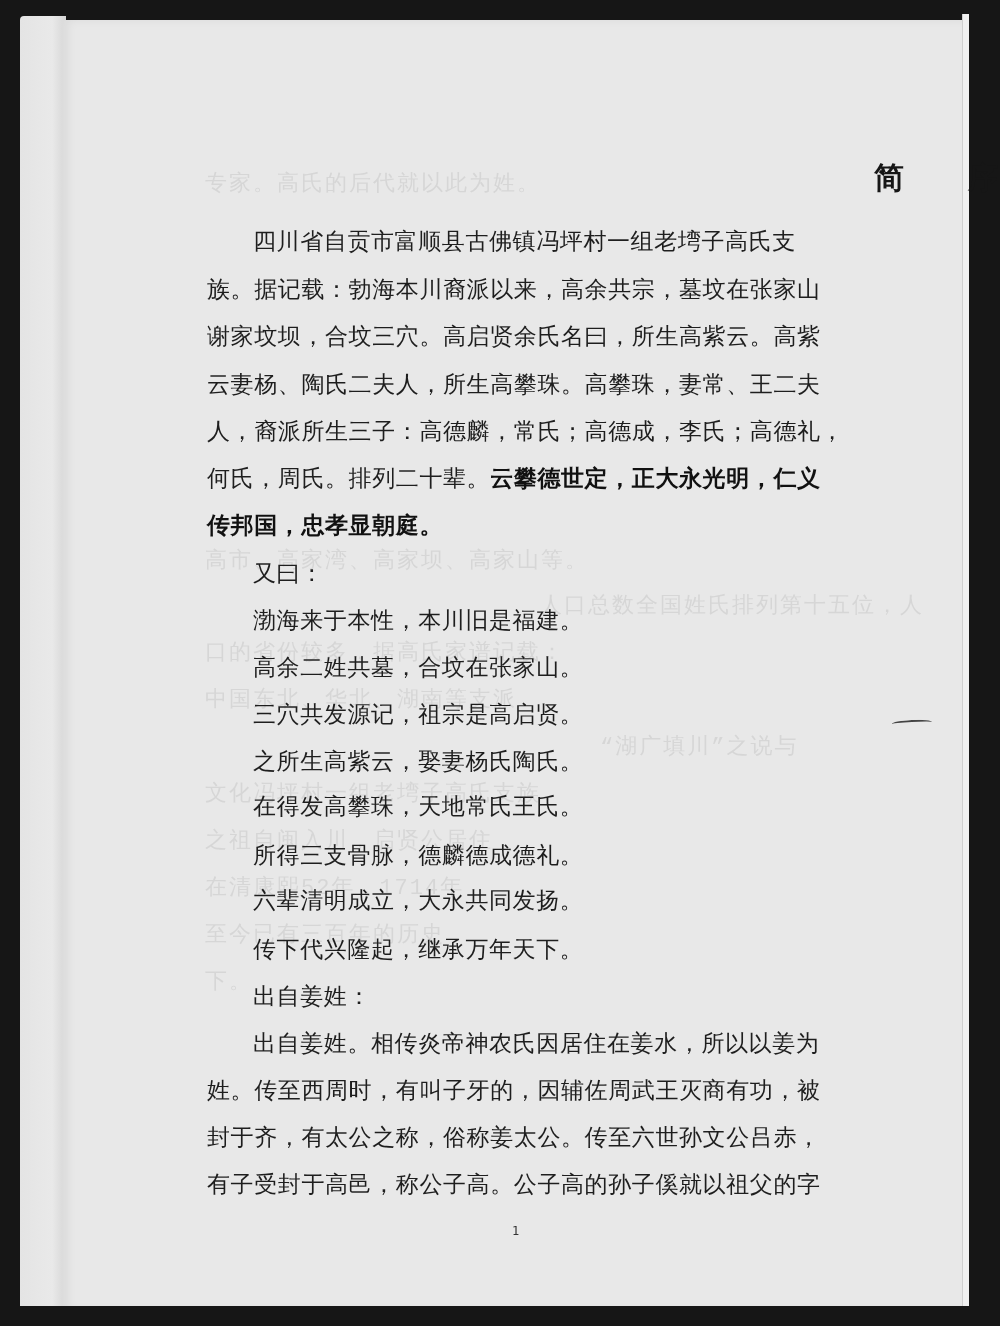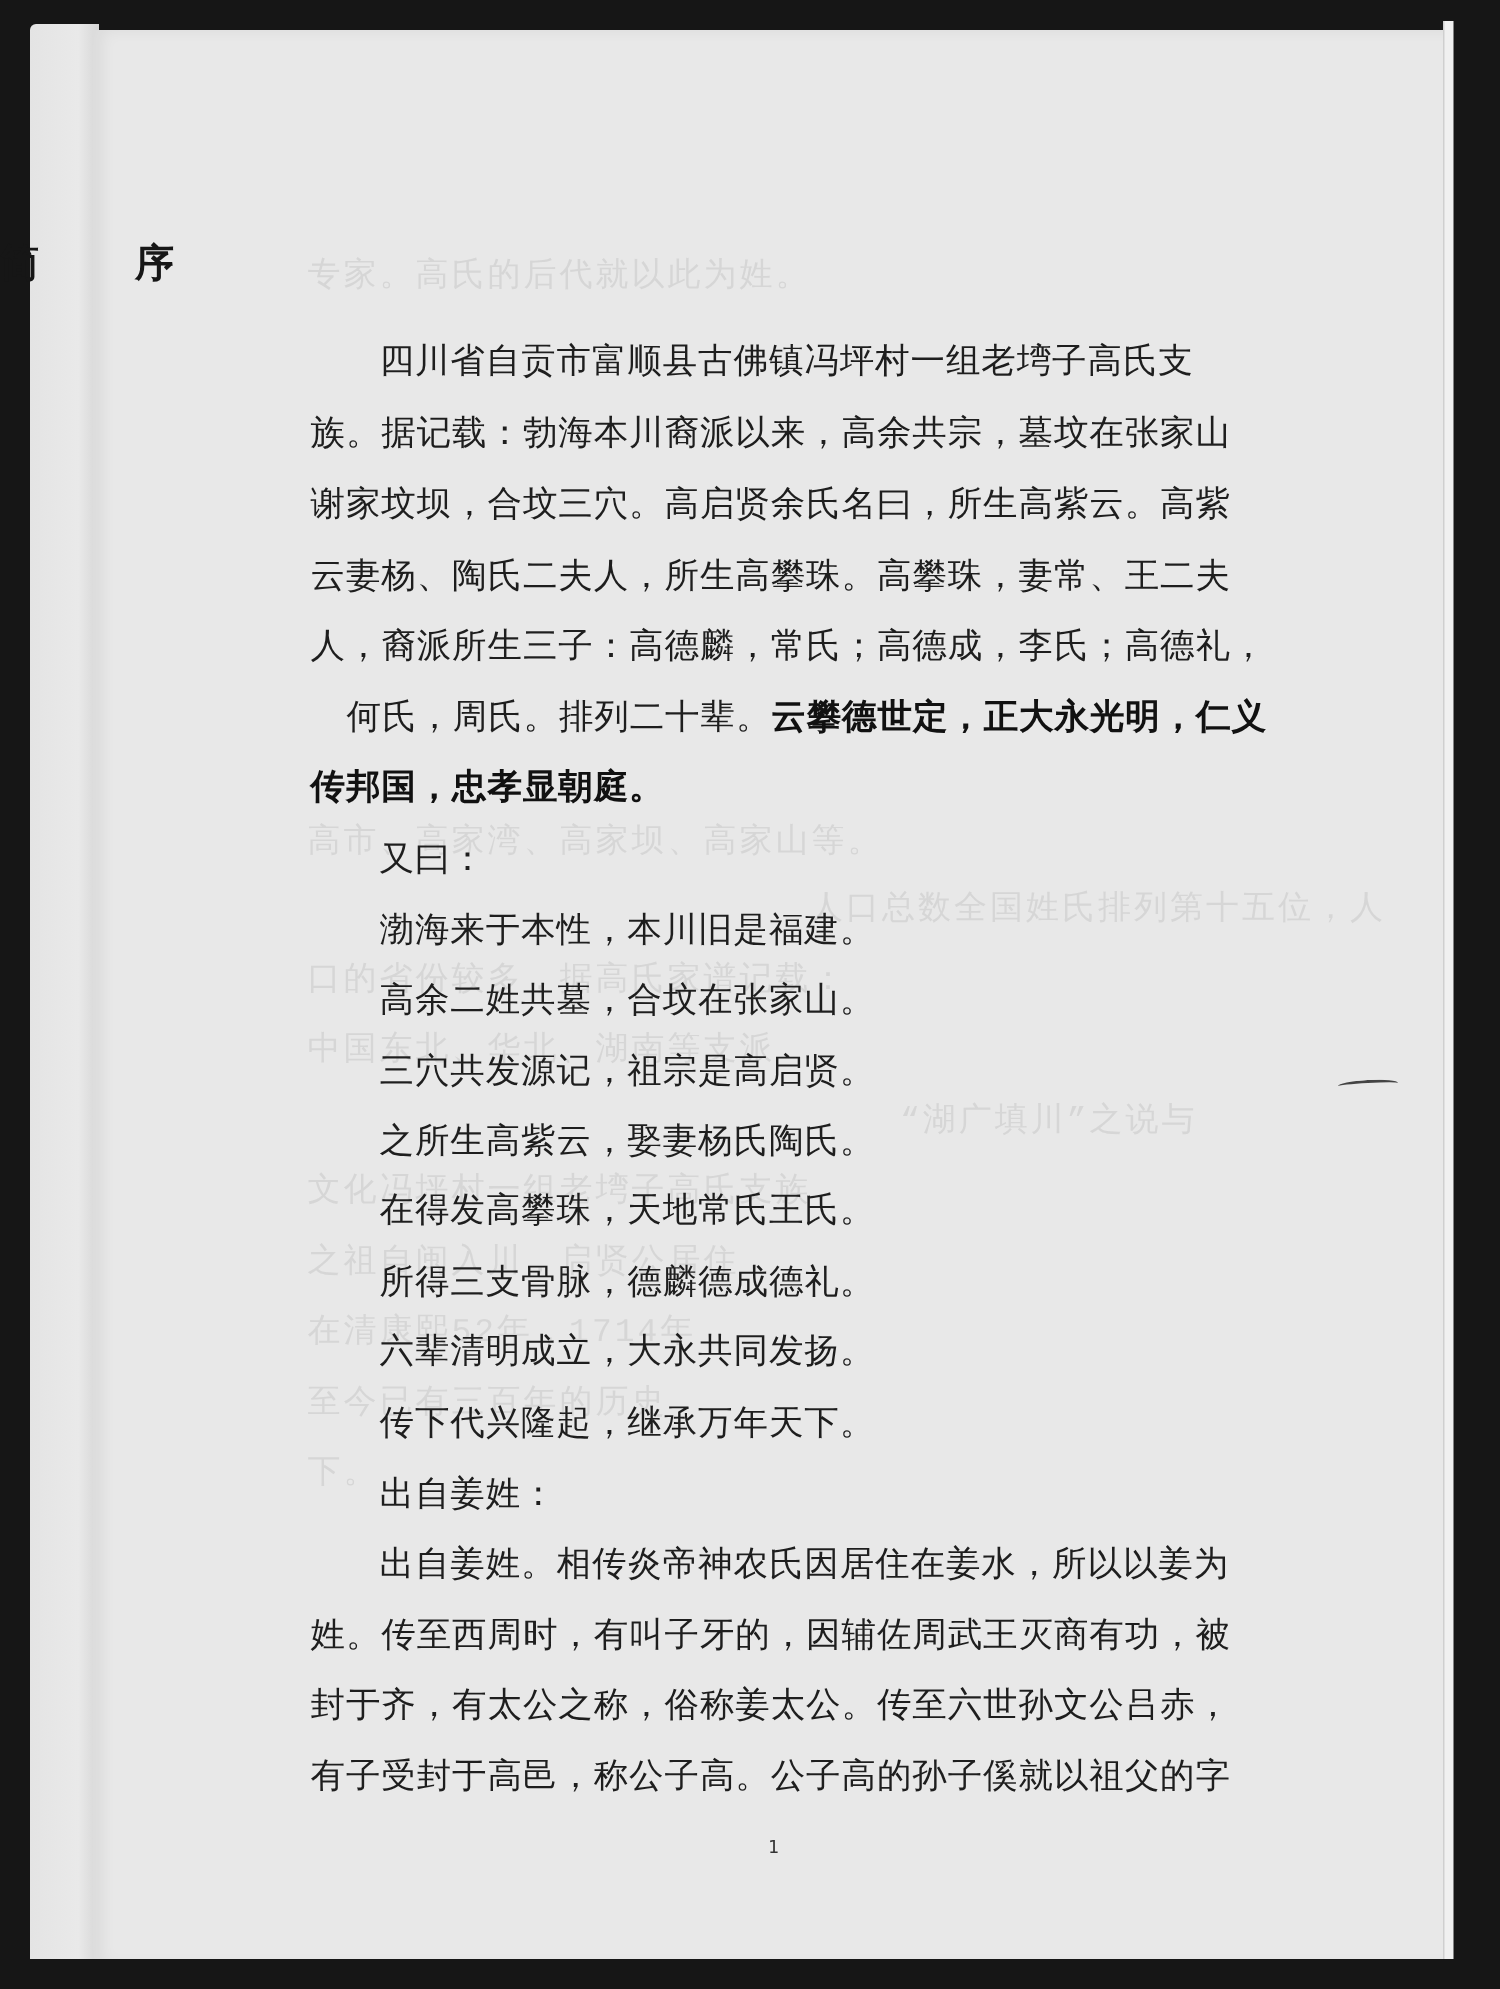--- a/index.html
+++ b/index.html
@@ -25,22 +25,22 @@
   .right-edge {
     position: absolute; left: 962px; top: 14px; width: 6px; height: 1298px;
     background: #f0f0f0; border-left: 1px solid #cfcfcf;
   }
   .ghost {
     position: absolute; color: rgba(60,60,60,0.10); font-size: 22px;
     font-family: Liberation Mono, monospace; letter-spacing: 2px;
     white-space: nowrap;
   }
   .title {
-    position: absolute; left: 0; width: 1000px; top: 158px; text-align: left;
-    font-size: 26px; font-weight: bold; color: #161616;
+    position: absolute; left: 0; width: 1000px; top: 158px; text-align: right;
+    font-size: 30px; font-weight: bold; color: #161616;
     font-family: "DejaVu Sans", sans-serif; letter-spacing: 2px;
   }
   .title .gap { display: inline-block; width: 62px; }
   .line {
     position: absolute; left: 207px; width: 620px;
     font-size: 23px; line-height: 30px; color: #1e1e1e;
     font-family: "DejaVu Sans", sans-serif; white-space: nowrap;
     letter-spacing: 0.6px;
   }
   .line.indent { left: 253px; }
@@ -82,21 +82,21 @@
 <div class="title">
   <span>简</span><span class="gap"></span><span>序</span>
 </div>
 
 <div id="body-text">
     <div class="line indent" style="top: 226px;">四川省自贡市富顺县古佛镇冯坪村一组老塆子高氏支</div>
     <div class="line" style="top: 274px;">族。据记载：勃海本川裔派以来，高余共宗，墓坟在张家山</div>
     <div class="line" style="top: 321px;">谢家坟坝，合坟三穴。高启贤余氏名曰，所生高紫云。高紫</div>
     <div class="line" style="top: 369px;">云妻杨、陶氏二夫人，所生高攀珠。高攀珠，妻常、王二夫</div>
     <div class="line" style="top: 416px;">人，裔派所生三子：高德麟，常氏；高德成，李氏；高德礼，</div>
-    <div class="line" style="top: 463px; margin-left: 24px;"><span>何氏，周氏。排列二十辈。</span><span class="bold">云攀德世定，正大永光明，仁义</span></div>
+    <div class="line" style="top: 463px;"><span>何氏，周氏。排列二十辈。</span><span class="bold">云攀德世定，正大永光明，仁义</span></div>
     <div class="line" style="top: 510px;"><span></span><span class="bold">传邦国，忠孝显朝庭。</span></div>
     <div class="line indent" style="top: 558px;">又曰：</div>
     <div class="line indent" style="top: 605px;">渤海来于本性，本川旧是福建。</div>
     <div class="line indent" style="top: 652px;">高余二姓共墓，合坟在张家山。</div>
     <div class="line indent" style="top: 699px;">三穴共发源记，祖宗是高启贤。</div>
     <div class="line indent" style="top: 746px;">之所生高紫云，娶妻杨氏陶氏。</div>
     <div class="line indent" style="top: 793px; font-family: Liberation Mono, monospace;">在得发高攀珠，天地常氏王氏。</div>
     <div class="line indent" style="top: 840px;">所得三支骨脉，德麟德成德礼。</div>
     <div class="line indent" style="top: 887px; font-family: Liberation Mono, monospace;">六辈清明成立，大永共同发扬。</div>
     <div class="line indent" style="top: 934px;">传下代兴隆起，继承万年天下。</div>

